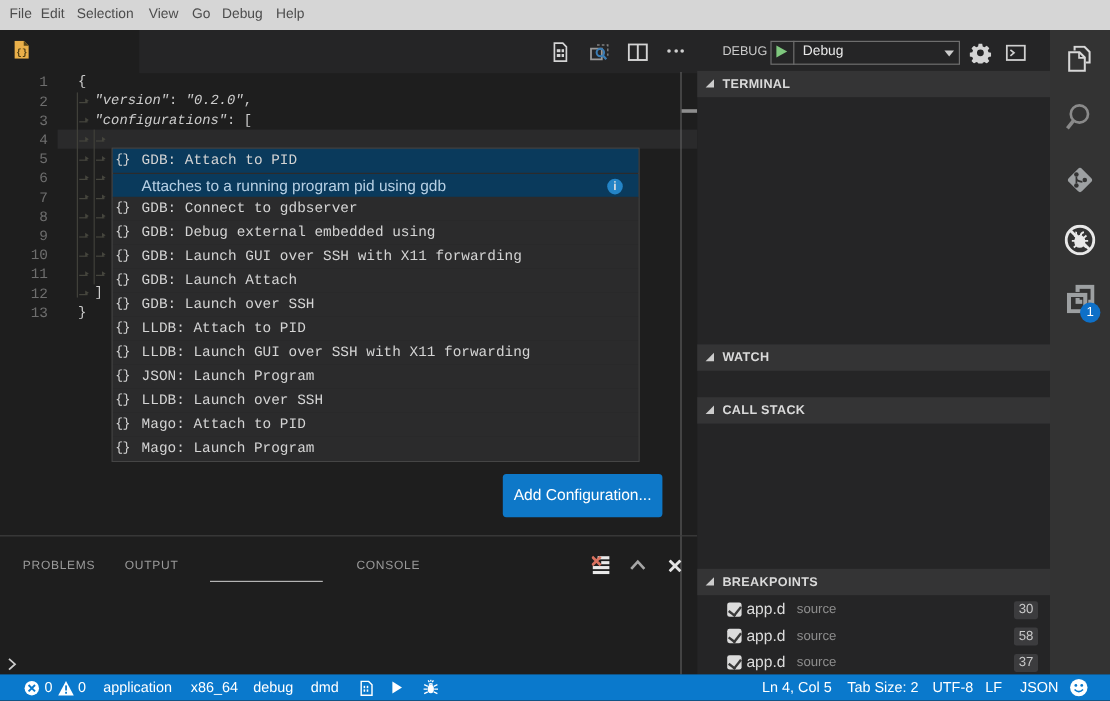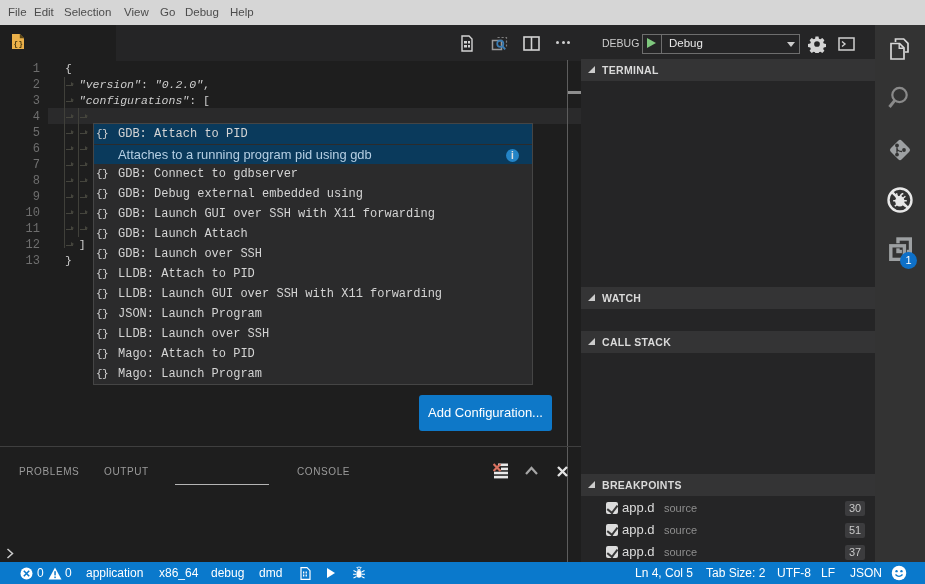--- a/index.html
+++ b/index.html
@@ -221,21 +221,21 @@
   <div class="bprow" style="top:497px;">
       <i class="cb"></i>
       <span class="fn">app.d</span>
       <span class="src">source</span>
       <span class="badge">30</span>
     </div>
   <div class="bprow" style="top:519px;">
       <i class="cb"></i>
       <span class="fn">app.d</span>
       <span class="src">source</span>
-      <span class="badge">51</span>
+      <span class="badge">58</span>
     </div>
   <div class="bprow" style="top:541px;">
       <i class="cb"></i>
       <span class="fn">app.d</span>
       <span class="src">source</span>
       <span class="badge">37</span>
     </div>
 
   <div class="abs" style="left:875px;top:25px;width:50px;height:537px;background:#333333;"></div>
 

